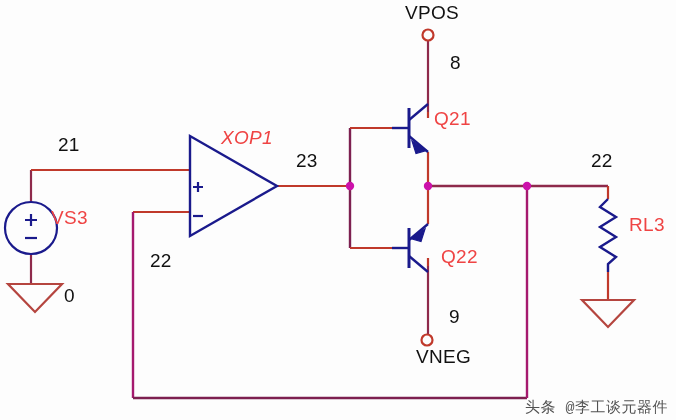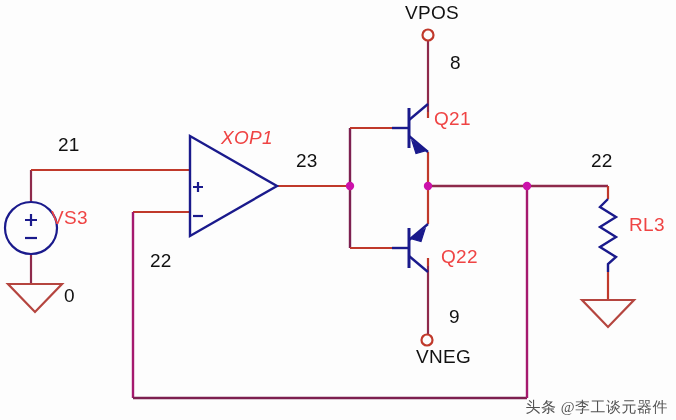--- a/index.html
+++ b/index.html
@@ -31,21 +31,21 @@
     white-space: nowrap;
     letter-spacing: 0.3px;
   }
   .lbl-dark {
     color: #ef4444;
   }
   .watermark {
     position: absolute;
     right: 8px;
     bottom: 3px;
-    font-family: Liberation Serif, serif;
+    font-family: Liberation Mono, monospace;
     font-size: 15px;
     color: #3a3a3a;
     opacity: 0.88;
     white-space: nowrap;
     letter-spacing: 0.5px;
   }
 </style>
 </head>
 <body>
 

